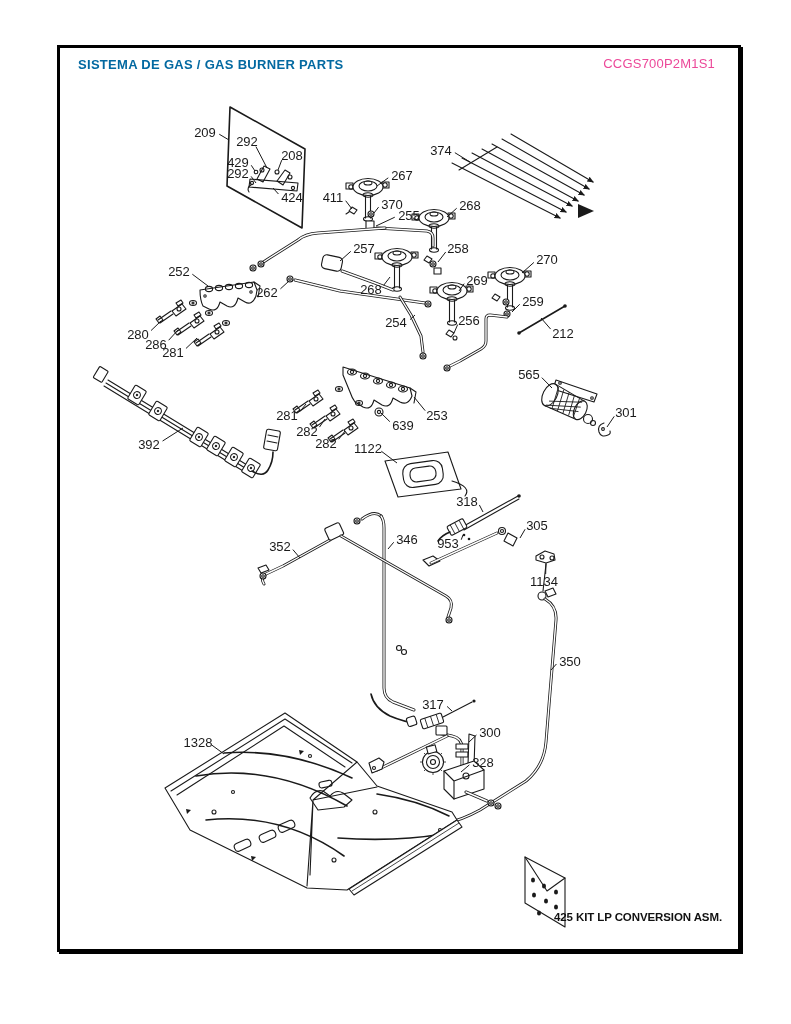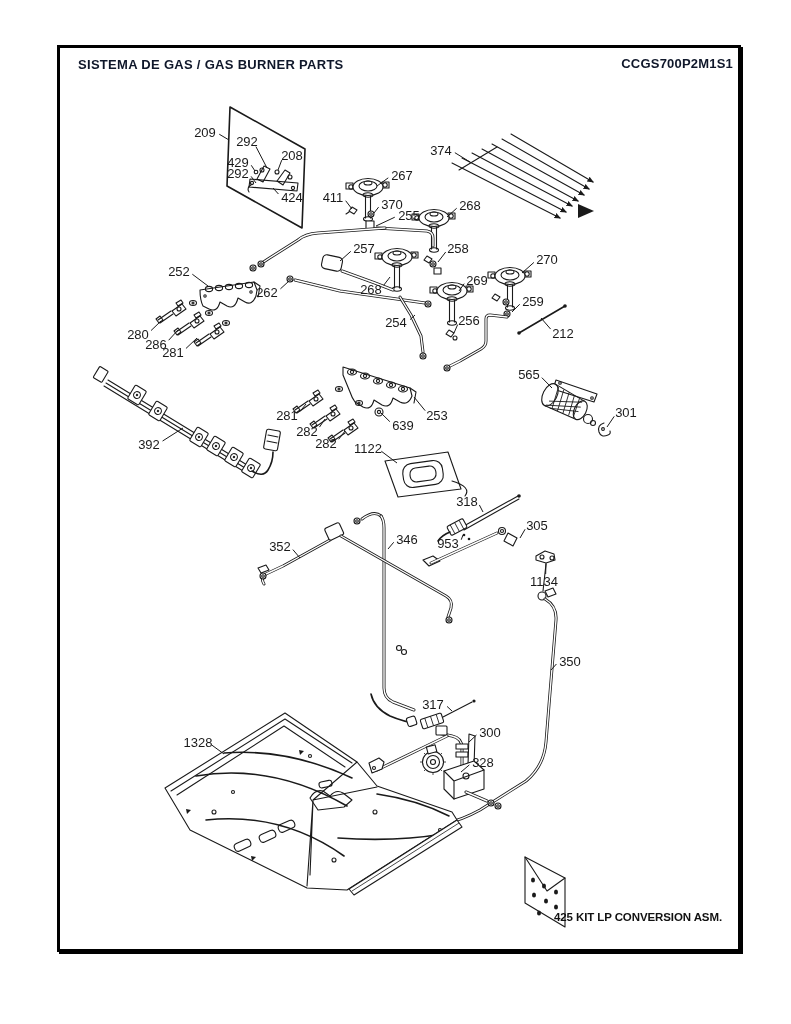--- a/index.html
+++ b/index.html
@@ -1,20 +1,20 @@
 <!DOCTYPE html>
 <html><head>
 <meta charset="utf-8">
 <style>
   html,body{margin:0;padding:0;background:#ffffff;}
   body{width:791px;height:1024px;position:relative;font-family:"Liberation Sans",sans-serif;overflow:hidden;}
   .sheet{position:absolute;left:57px;top:45px;width:684px;height:907px;box-sizing:border-box;
          border:3px solid #000;box-shadow:2px 2px 0 #000;background:#fff;}
-  .page-title{position:absolute;left:18px;top:9px;font-size:13px;font-weight:700;letter-spacing:.3px;color:#0f172a;}
-  .model-number{position:absolute;right:5px;top:8px;font-size:13px;font-weight:700;letter-spacing:.2px;color:#0f172a;}
+  .page-title{position:absolute;left:18px;top:9px;font-size:13px;font-weight:700;letter-spacing:.3px;color:#0369a1;}
+  .model-number{position:absolute;right:23px;top:8px;font-size:13px;font-weight:400;letter-spacing:.2px;color:#ec4899;}
   svg.art{position:absolute;left:0;top:0;}
   .ln{stroke:#1a1a1a;stroke-width:1.1;fill:none;stroke-linecap:round;stroke-linejoin:round;}
   .lnf{stroke:#1a1a1a;stroke-width:1.1;fill:#fff;stroke-linejoin:round;}
   .ln2{stroke:#1a1a1a;stroke-width:1.6;fill:none;stroke-linecap:round;stroke-linejoin:round;}
   .thin{stroke:#1a1a1a;stroke-width:.8;fill:none;}
   .pipe{stroke:#1a1a1a;stroke-width:3;fill:none;stroke-linecap:round;stroke-linejoin:round;}
   .core{stroke:#ffffff;stroke-width:1.4;fill:none;stroke-linecap:round;stroke-linejoin:round;}
   .blk{fill:#1a1a1a;stroke:none;}
   .callout{font-family:"Liberation Sans",sans-serif;font-size:13px;fill:#1a1a1a;text-anchor:middle;}
   .leader{stroke:#1a1a1a;stroke-width:1;}

